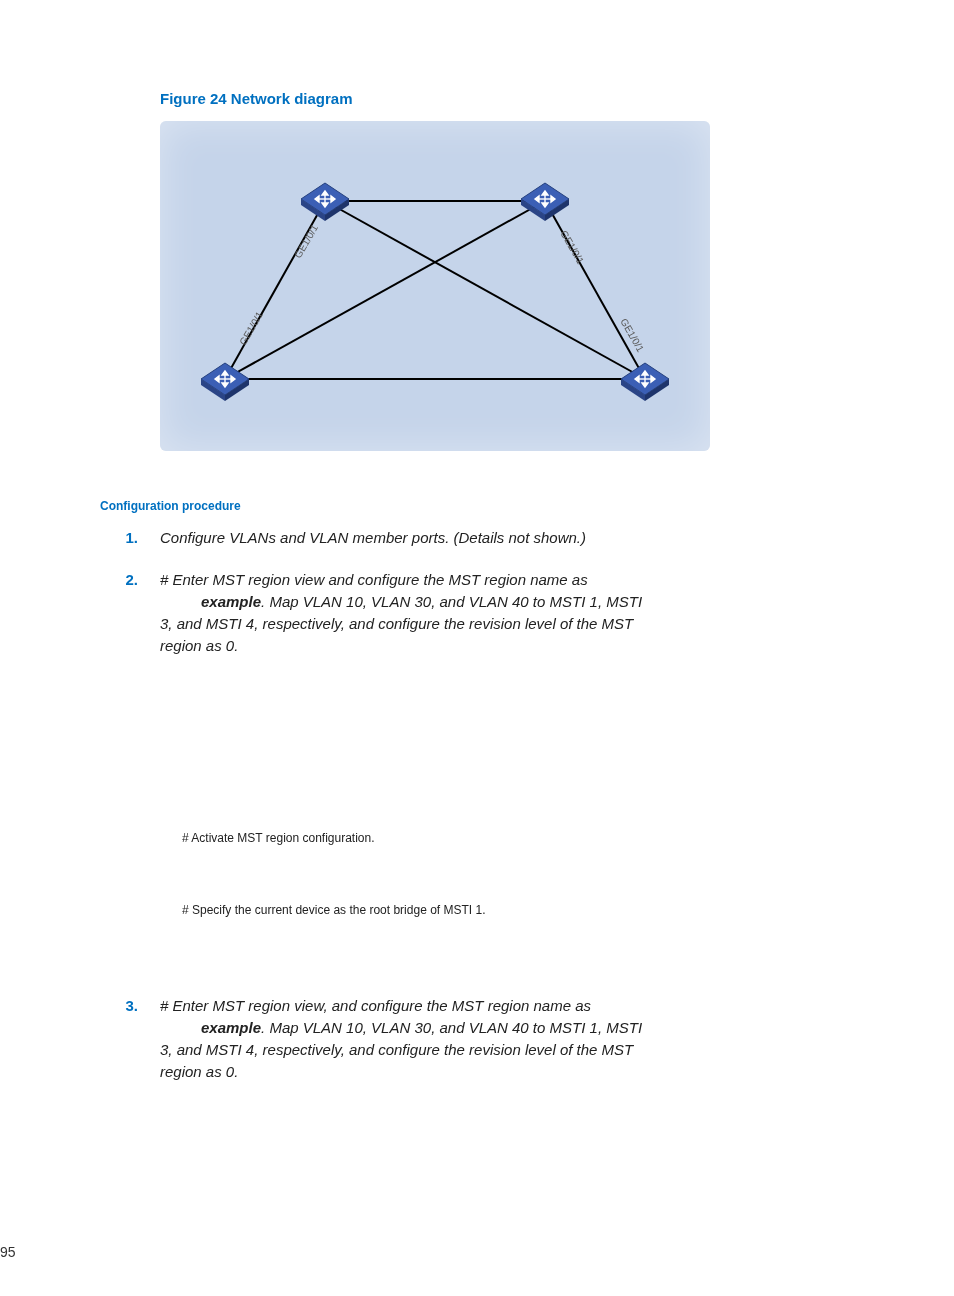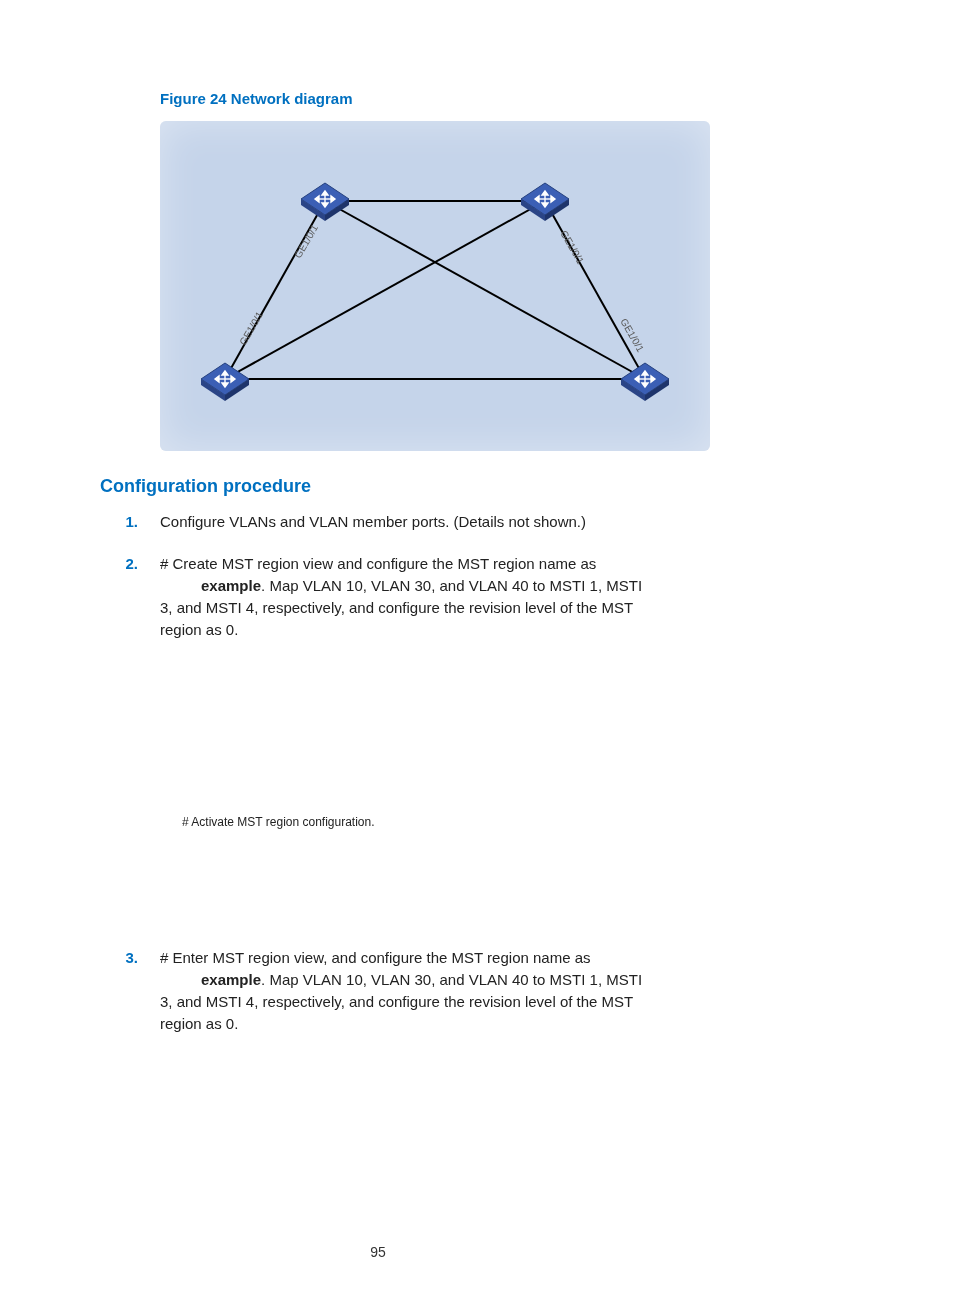--- a/index.html
+++ b/index.html
@@ -47,22 +47,22 @@
     height: 100%;
   }
   .portlabel {
     position: absolute;
     font-size: 10px;
     fill: #5b5b5b;
   }
   .section-heading {
     color: #0070c0;
     font-weight: 600;
-    font-size: 18px;
-    margin-top: 25px;
+    font-size: 12px;
+    margin-top: 48px;
     margin-bottom: 14px;
   }
   ol.steps {
     list-style: none;
     padding: 0;
     margin: 0;
   }
   ol.steps > li {
     display: flex;
     align-items: flex-start;
@@ -76,20 +76,21 @@
     box-sizing: border-box;
     color: #0070c0;
     font-weight: 700;
     font-size: 15px;
     line-height: 22px;
   }
   .step-body {
     flex: 1 1 auto;
     font-size: 15px;
     line-height: 22px;
+    font-style: italic;
   }
   .step-body p {
     margin: 0 0 10px 0;
   }
   .indent-block {
     margin-left: 82px;
     font-size: 12px;
     line-height: 22px;
   }
   .indent-block p {
@@ -102,21 +103,21 @@
     height: 40px;
   }
   .gap-small {
     height: 32px;
   }
   .page-number {
     position: absolute;
     bottom: 36px;
     left: 0;
     width: 100%;
-    text-align: center;
+    text-align: left;
     font-size: 14px;
     color: #333;
   }
   b { font-weight: 700; margin-left: 41px; }
 </style>
 </head>
 <body>
 
 <div class="page">
 
@@ -178,31 +179,34 @@
     <li>
       <div class="step-num">1.</div>
       <div class="step-body">
         <p>Configure VLANs and VLAN member ports. (Details not shown.)</p>
       </div>
     </li>
 
     <li>
       <div class="step-num">2.</div>
       <div class="step-body">
-        <p><span># Create MST region view and configure the MST region name as </span><b>example</b><span>. Map VLAN 10, VLAN 30, and VLAN 40 to MSTI 1, MSTI 3, and MSTI 4, respectively, and configure the revision level of the MST region as 0.</span></p>
+        <p><span># Enter MST region view and configure the MST region name as </span><b>example</b><span>. Map VLAN 10, VLAN 30, and VLAN 40 to MSTI 1, MSTI 3, and MSTI 4, respectively, and configure the revision level of the MST region as 0.</span></p>
       </div>
     </li>
   </ol>
 
   <div class="gap-large"></div>
 
   <div class="indent-block">
     <p># Activate MST region configuration.</p>
   </div>
   <div class="gap-med"></div>
+  <div class="indent-block">
+    <p># Specify the current device as the root bridge of MSTI 1.</p>
+  </div>
   <div class="gap-small"></div>
   <div class="gap-small"></div>
 
   <ol class="steps">
     <li>
       <div class="step-num">3.</div>
       <div class="step-body">
         <p><span># Enter MST region view, and configure the MST region name as </span><b>example</b><span>. Map VLAN 10, VLAN 30, and VLAN 40 to MSTI 1, MSTI 3, and MSTI 4, respectively, and configure the revision level of the MST region as 0.</span></p>
       </div>
     </li>

